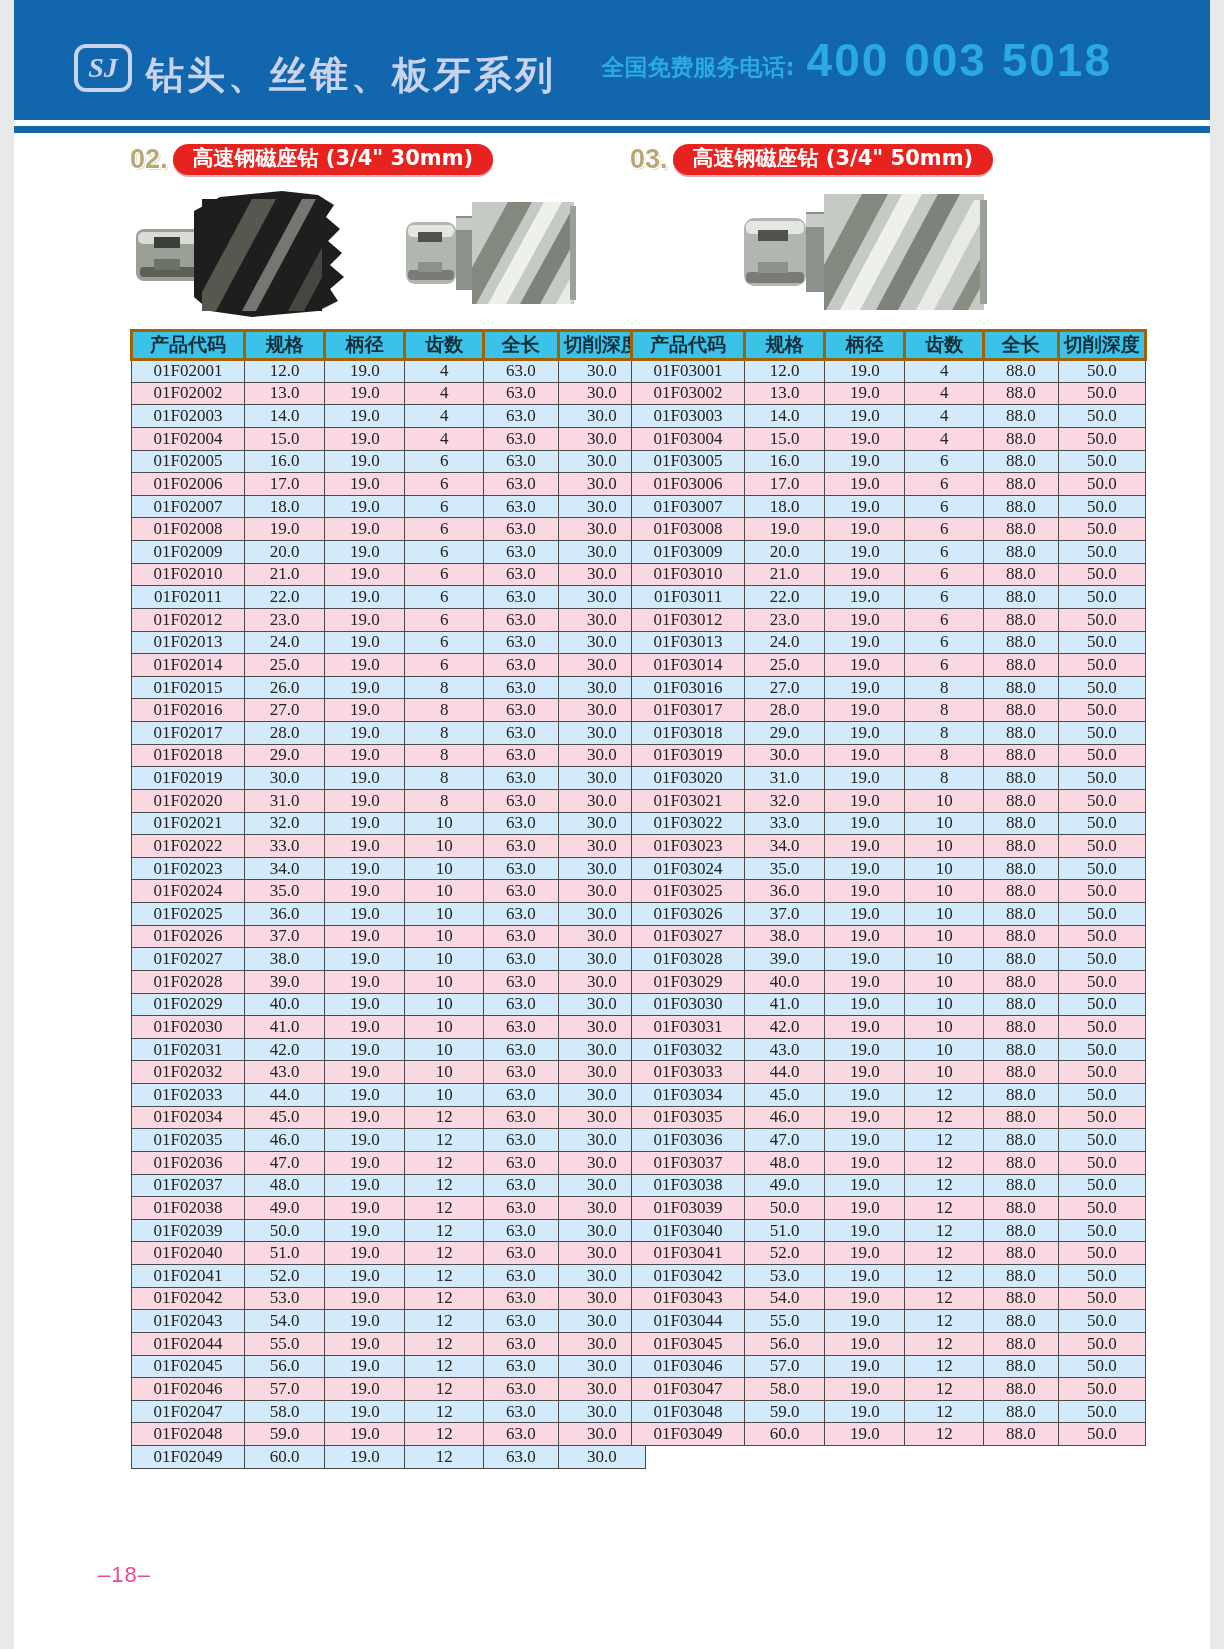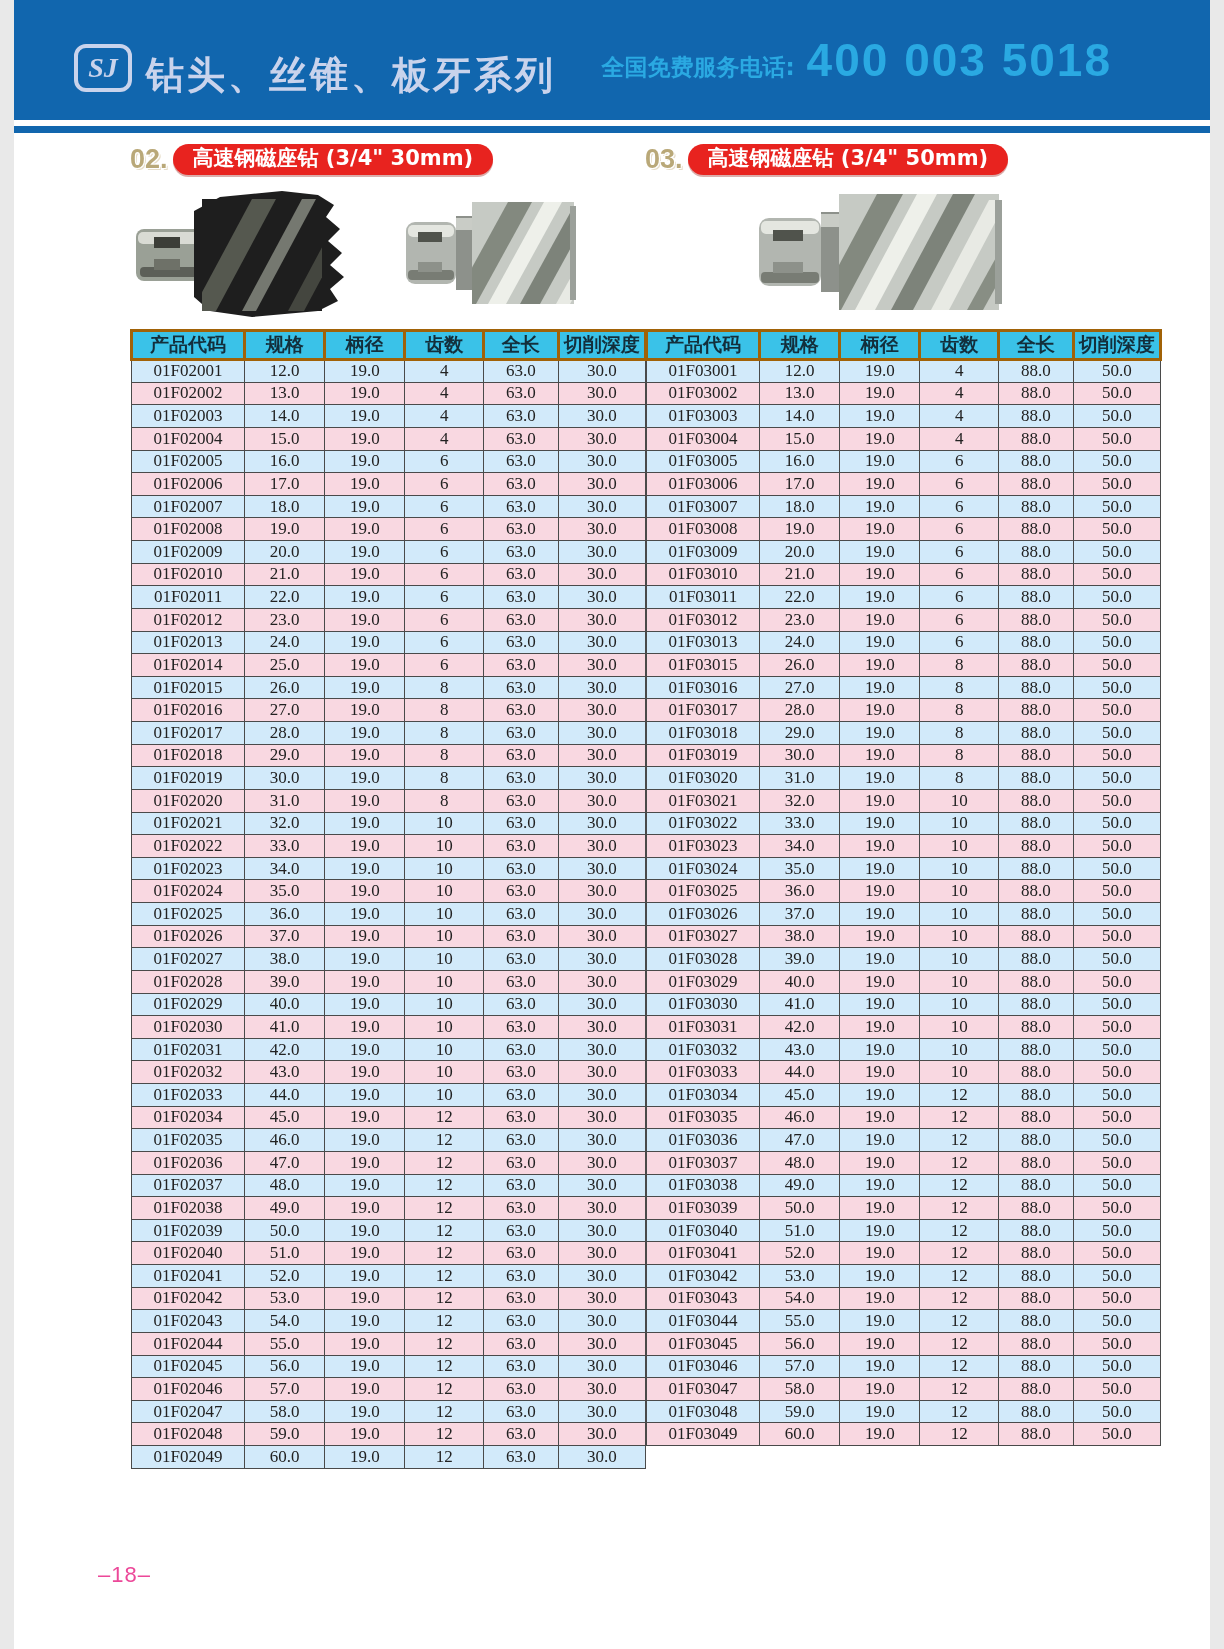--- a/index.html
+++ b/index.html
@@ -24,21 +24,21 @@
     font-family:Liberation Mono, monospace;
   }
   .phone-wrap { position:absolute; right:126px; top:0; height:120px; display:flex; align-items:center; gap:12px; }
   .phone-label { color:#2aa9e2; font-size:23px; font-weight:bold; margin-top:14px; font-family:"DejaVu Sans", sans-serif; }
   .phone-number { color:#2aa9e2; font-size:46px; font-weight:bold; letter-spacing:2px; }
   .divider-line { position:absolute; left:0; top:126px; width:1224px; height:7px; background:#1166ae; }
 
   
   .section { position:absolute; top:143px; width:517px;padding-left:36px; }
   .section-0 { left:80px; }
-  .section-1 { left:595px; }
+  .section-1 { left:580px; }
   .section-header { display:flex; align-items:center; height:32px; }
   .section-number {
     font-size:27px; font-weight:bold; color:#b9a878; margin-right:5px; line-height:1;
     text-shadow:-1px -1px 0 #fff, 1px -1px 0 #fff, -1px 1px 0 #fff, 1px 1px 0 #fff, 2px 2px 0 #e6ddc8;
   }
   .section-pill {
     background:#e8231f; color:#ffffff; font-weight:bold; font-size:21px;
     height:31px; border-radius:16px; padding:0 20px 2px 20px;
     display:flex; align-items:center; white-space:nowrap;
     box-shadow:0 2px 0 rgba(150,20,15,.35);
@@ -698,24 +698,24 @@
           </tr>
           <tr>
             <td>01F03013</td>
             <td>24.0</td>
             <td>19.0</td>
             <td>6</td>
             <td>88.0</td>
             <td>50.0</td>
           </tr>
           <tr>
-            <td>01F03015</td>
-            <td>26.0</td>
-            <td>19.0</td>
-            <td>8</td>
+            <td>01F03014</td>
+            <td>25.0</td>
+            <td>19.0</td>
+            <td>6</td>
             <td>88.0</td>
             <td>50.0</td>
           </tr>
           <tr>
             <td>01F03016</td>
             <td>27.0</td>
             <td>19.0</td>
             <td>8</td>
             <td>88.0</td>
             <td>50.0</td>

